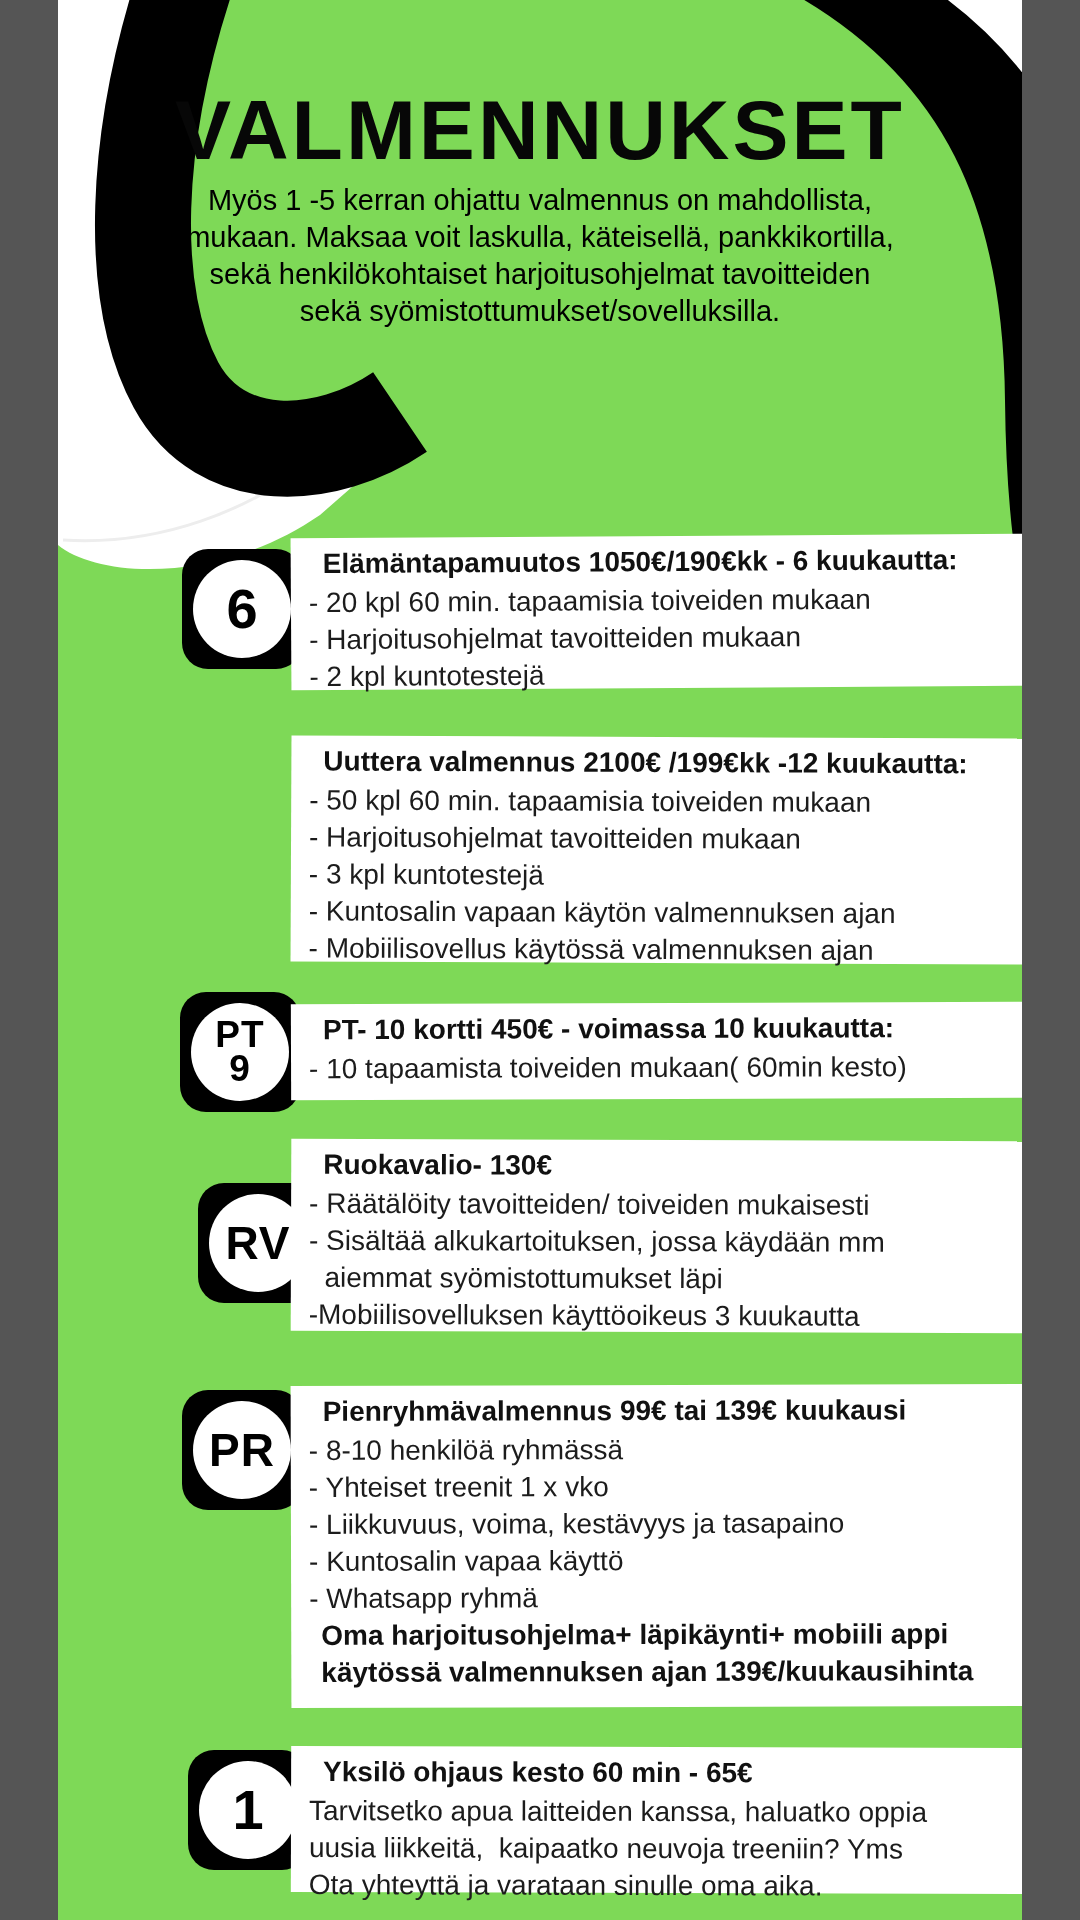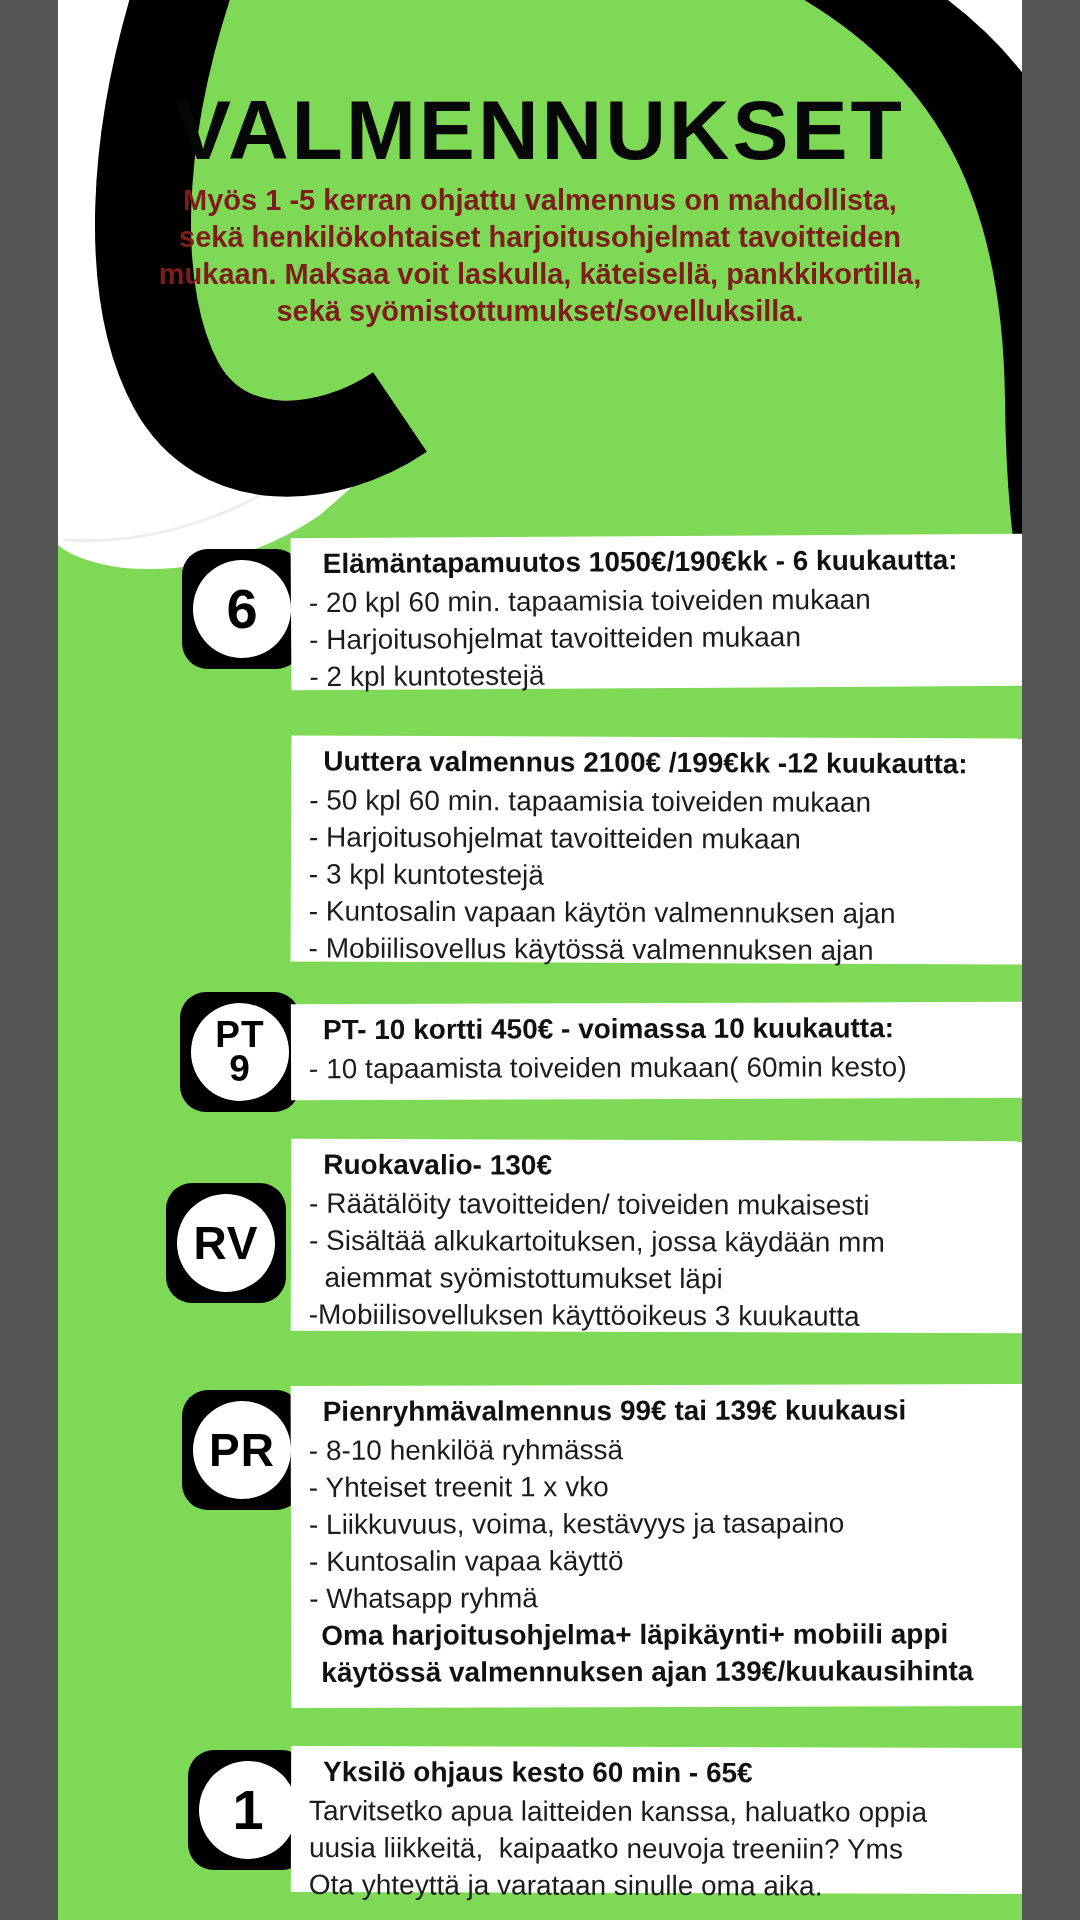--- a/index.html
+++ b/index.html
@@ -17,23 +17,22 @@
     position:absolute;left:0;right:0;top:82px;
     text-align:center;
     font-size:84px;font-weight:900;letter-spacing:3px;
     color:#070707;
   }
   .intro{
     position:absolute;left:0;right:0;top:182px;
     text-align:center;
   }
   .intro .line{
-    font-size:29px;line-height:37px;color:#7f1d1d;
+    font-size:29px;line-height:37px;color:#000000;
     white-space:pre;
-    font-weight:bold;
   }
   .card{
     position:absolute;
     background:#ffffff;
     padding:6px 0 6px 18px;
     box-sizing:border-box;
   }
   .card-title{
     font-size:28px;font-weight:700;line-height:40px;
     padding-left:14px;white-space:pre;color:#111;
@@ -80,22 +79,22 @@
 
     <path d="M905,-60 C1080,60 1125,250 1118,430 C1112,600 1130,715 1220,795" fill="none" stroke="#ffffff" stroke-width="115"></path>
 
     <path d="M1020,-40 C1095,45 1125,125 1142,225" fill="none" stroke="#000000" stroke-width="135"></path>
   </svg>
 
   <div class="page-title">VALMENNUKSET</div>
 
   <div class="intro">
       <div class="line">Myös 1 -5 kerran ohjattu valmennus on mahdollista,</div>
+      <div class="line">mukaan. Maksaa voit laskulla, käteisellä, pankkikortilla,</div>
       <div class="line">sekä henkilökohtaiset harjoitusohjelmat tavoitteiden</div>
-      <div class="line">mukaan. Maksaa voit laskulla, käteisellä, pankkikortilla,</div>
       <div class="line">sekä syömistottumukset/sovelluksilla.</div>
     </div>
 
   <div class="badge" style="left:124px;top:549px">
     <div class="badge-circle">
         <div class="badge-line">6</div>
       </div>
   </div>
   <div class="card" style="left:233px;top:536px;width:748px;height:152px;transform:rotate(-0.35deg)">
     <div class="card-title">Elämäntapamuutos 1050€/190€kk - 6 kuukautta:</div>
@@ -123,21 +122,21 @@
         <div class="badge-line">9</div>
       </div>
   </div>
   <div class="card" style="left:233px;top:1003px;width:748px;height:96px;transform:rotate(-0.2deg)">
     <div class="card-title">PT- 10 kortti 450€ - voimassa 10 kuukautta:</div>
     <div>
         <div class="line">- 10 tapaamista toiveiden mukaan( 60min kesto)</div>
       </div>
   </div>
 
-  <div class="badge" style="left:108px;top:1183px">
+  <div class="badge" style="left:140px;top:1183px">
     <div class="badge-circle letters">
         <div class="badge-line">RV</div>
       </div>
   </div>
   <div class="card" style="left:233px;top:1140px;width:743px;height:192px;transform:rotate(0.2deg)">
     <div class="card-title">Ruokavalio- 130€</div>
     <div>
         <div class="line">- Räätälöity tavoitteiden/ toiveiden mukaisesti</div>
         <div class="line">- Sisältää alkukartoituksen, jossa käydään mm</div>
         <div class="line">  aiemmat syömistottumukset läpi</div>

